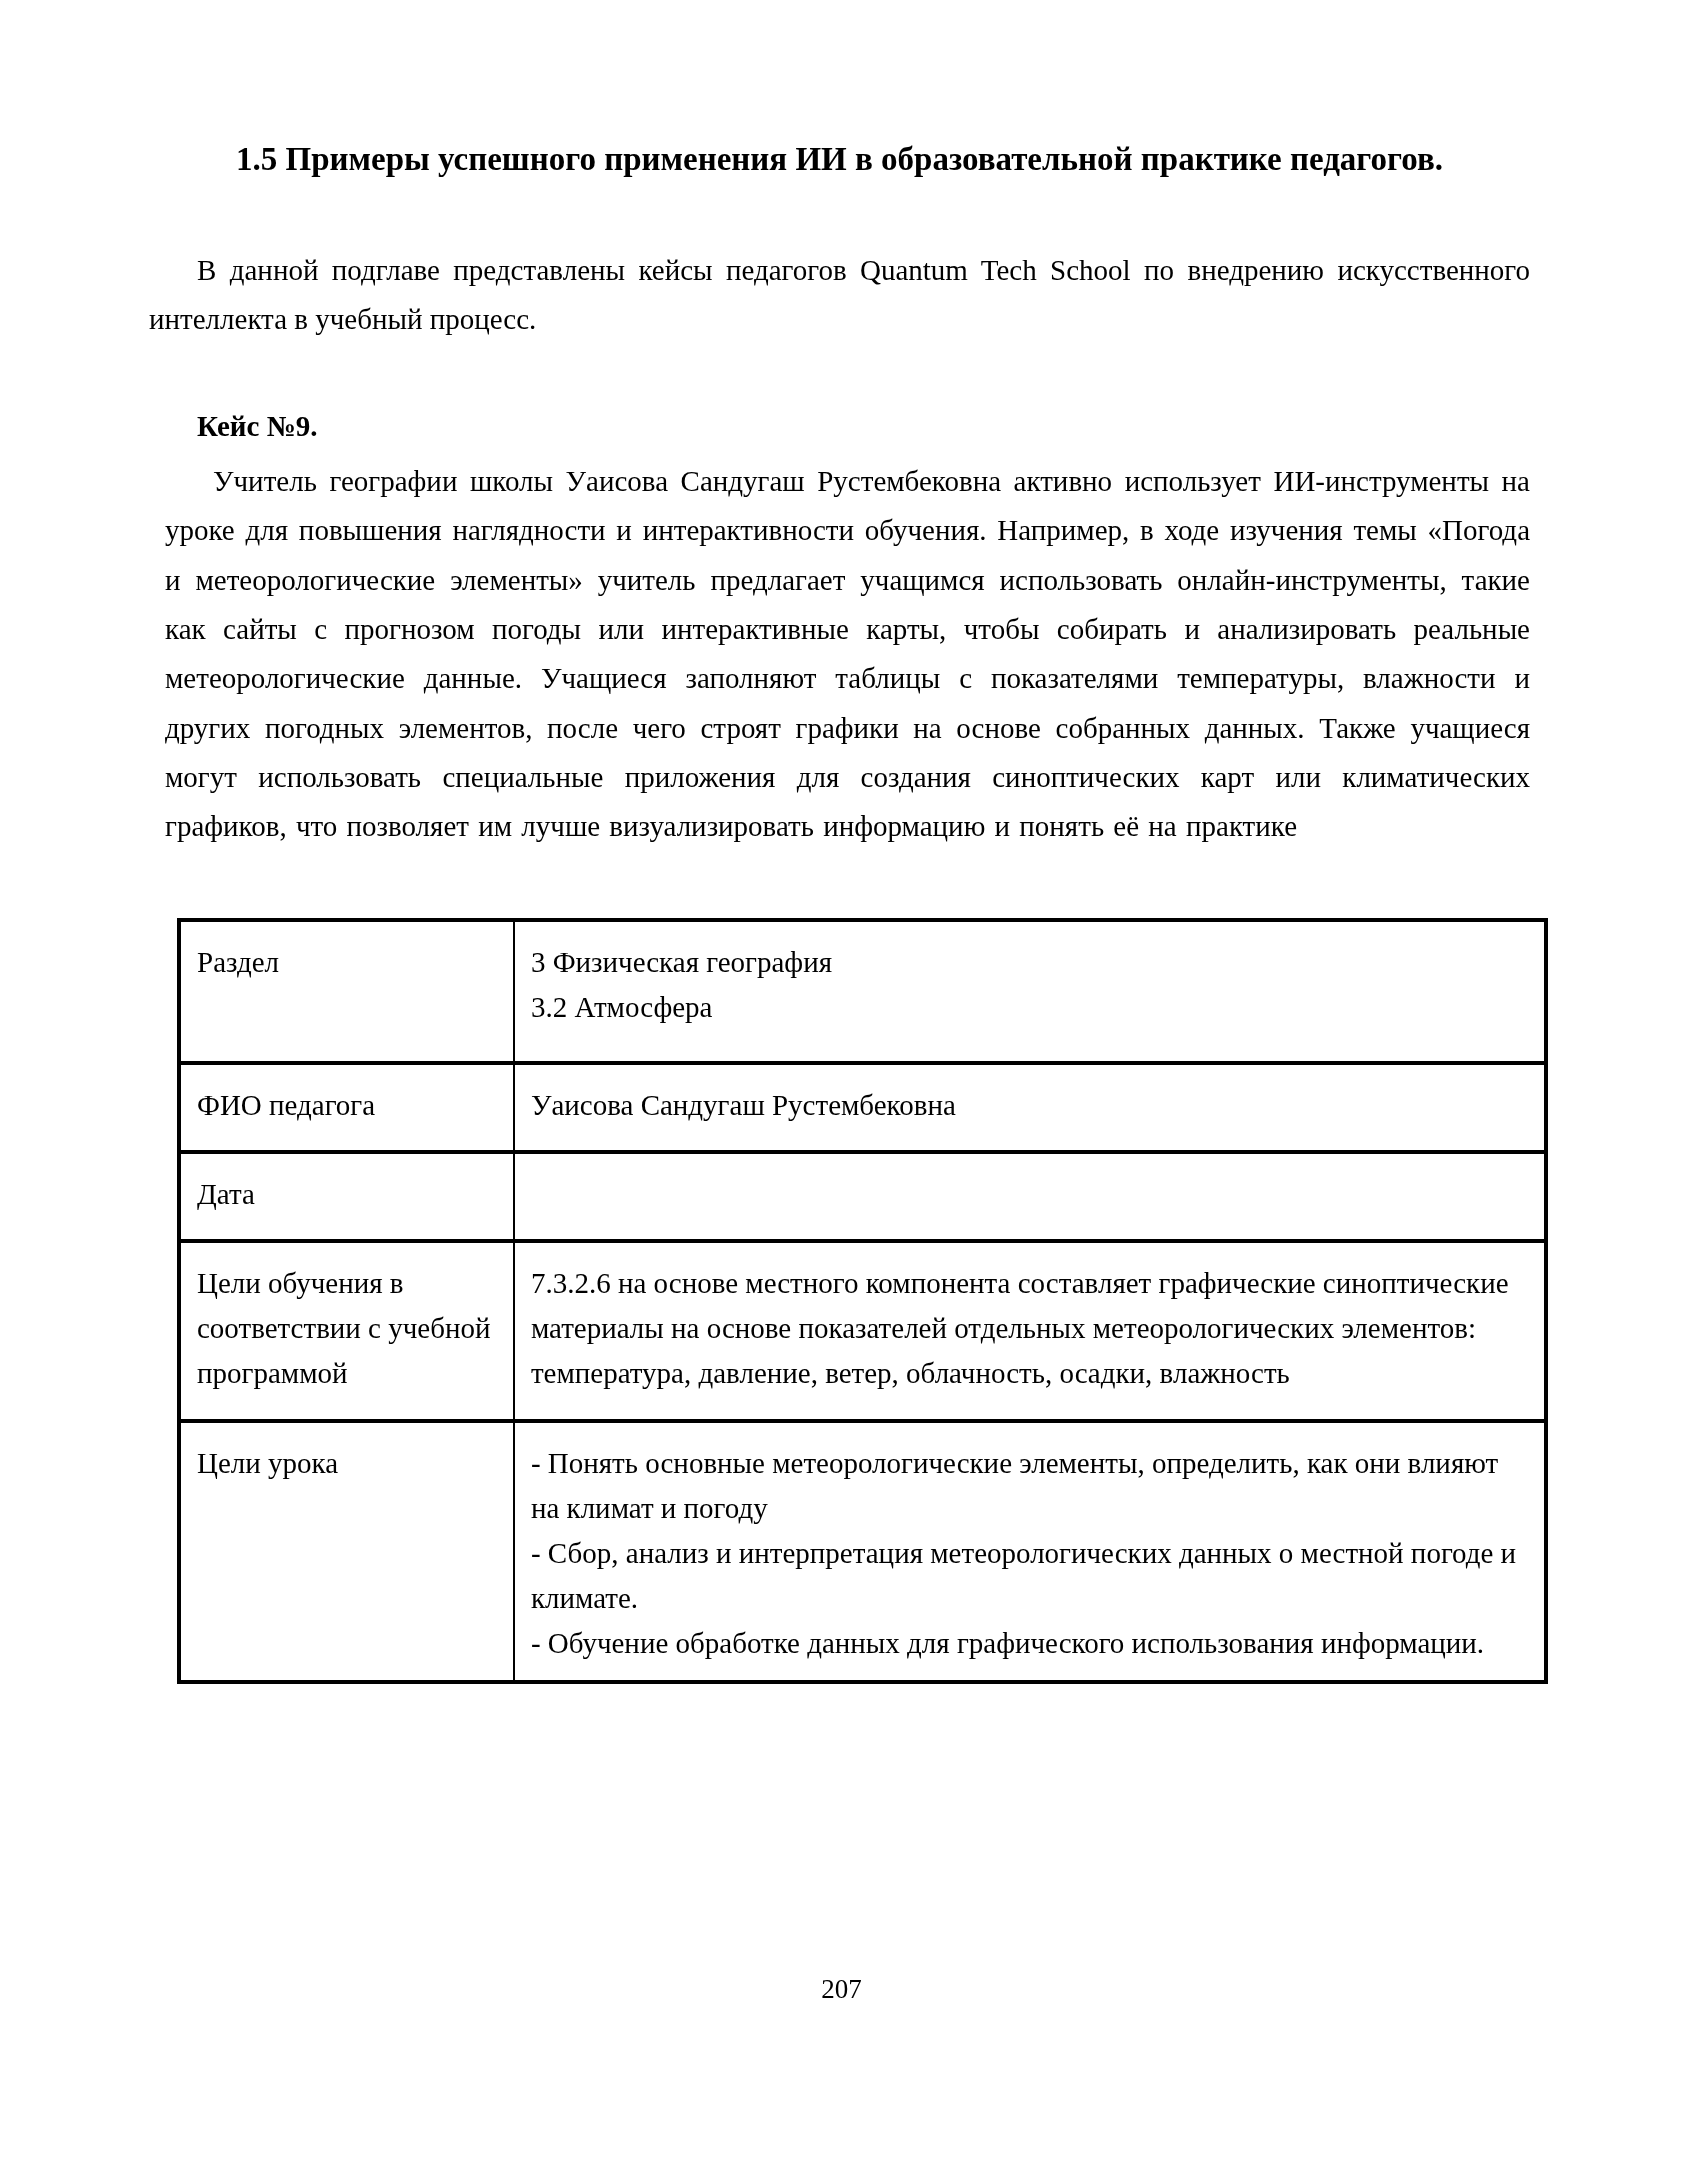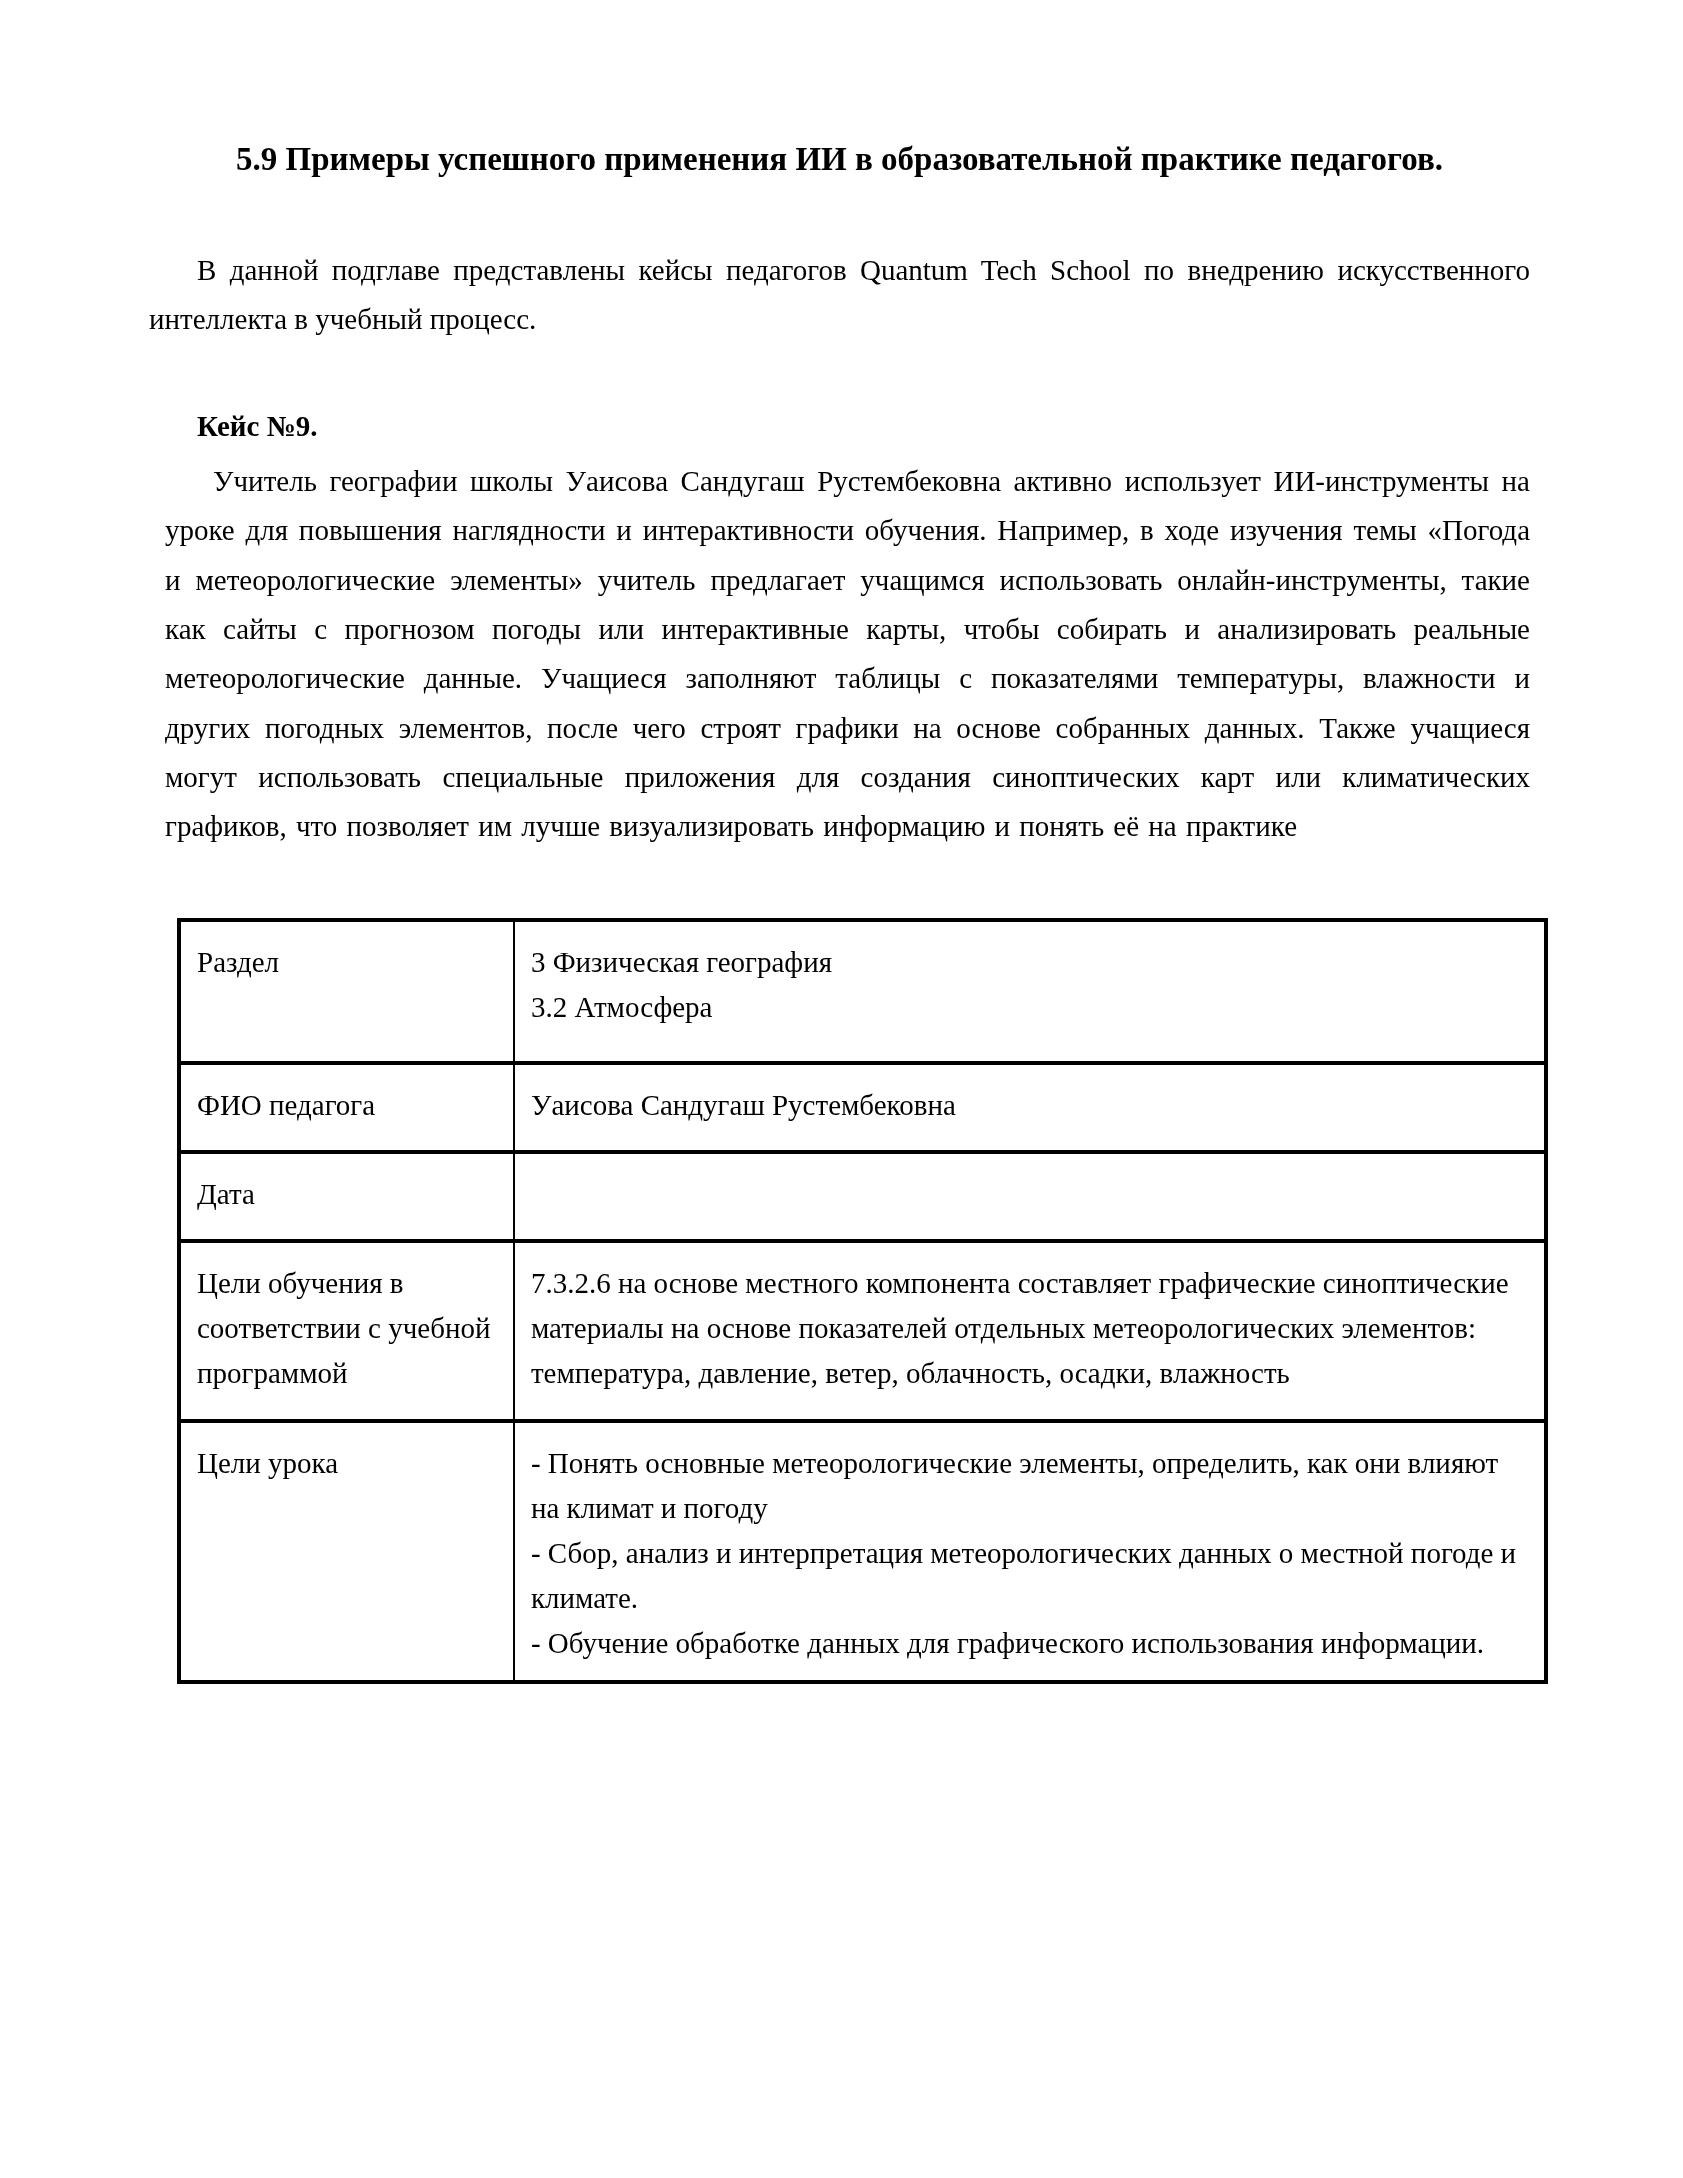--- a/index.html
+++ b/index.html
@@ -82,21 +82,21 @@
     width: 100%;
     text-align: center;
     font-size: 27px;
   }
 </style>
 </head>
 <body>
 
 <div class="page">
 
-  <h1 class="section-heading">5.9 Примеры успешного применения ИИ в образовательной практике педагогов.</h1>
+  <h1 class="section-heading">1.5 Примеры успешного применения ИИ в образовательной практике педагогов.</h1>
 
   <p class="intro">В данной подглаве представлены кейсы педагогов Quantum Tech School по внедрению искусственного интеллекта в учебный процесс.</p>
 
   <p class="case-title">Кейс №9.</p>
 
   <p class="case-body">Учитель географии школы Уаисова Сандугаш Рустембековна активно использует ИИ-инструменты на уроке для повышения наглядности и интерактивности обучения. Например, в ходе изучения темы «Погода и метеорологические элементы» учитель предлагает учащимся использовать онлайн-инструменты, такие как сайты с прогнозом погоды или интерактивные карты, чтобы собирать и анализировать реальные метеорологические данные. Учащиеся заполняют таблицы с показателями температуры, влажности и других погодных элементов, после чего строят графики на основе собранных данных. Также учащиеся могут использовать специальные приложения для создания синоптических карт или климатических графиков, что позволяет им лучше визуализировать информацию и понять её на практике</p>
 
   <table class="lesson-table">
     <colgroup>
       <col style="width:24.5%">
@@ -123,15 +123,16 @@
       </tr>
       <tr class="h250">
         <td>Цели урока</td>
         <td colspan="2" class="multiline">- Понять основные метеорологические элементы, определить, как они влияют на климат и погоду
 - Сбор, анализ и интерпретация метеорологических данных о местной погоде и климате.
 - Обучение обработке данных для графического использования информации.</td>
       </tr>
     </tbody>
   </table>
 
+  <div class="page-number">207</div>
 
 </div>
 
 
 </body></html>

